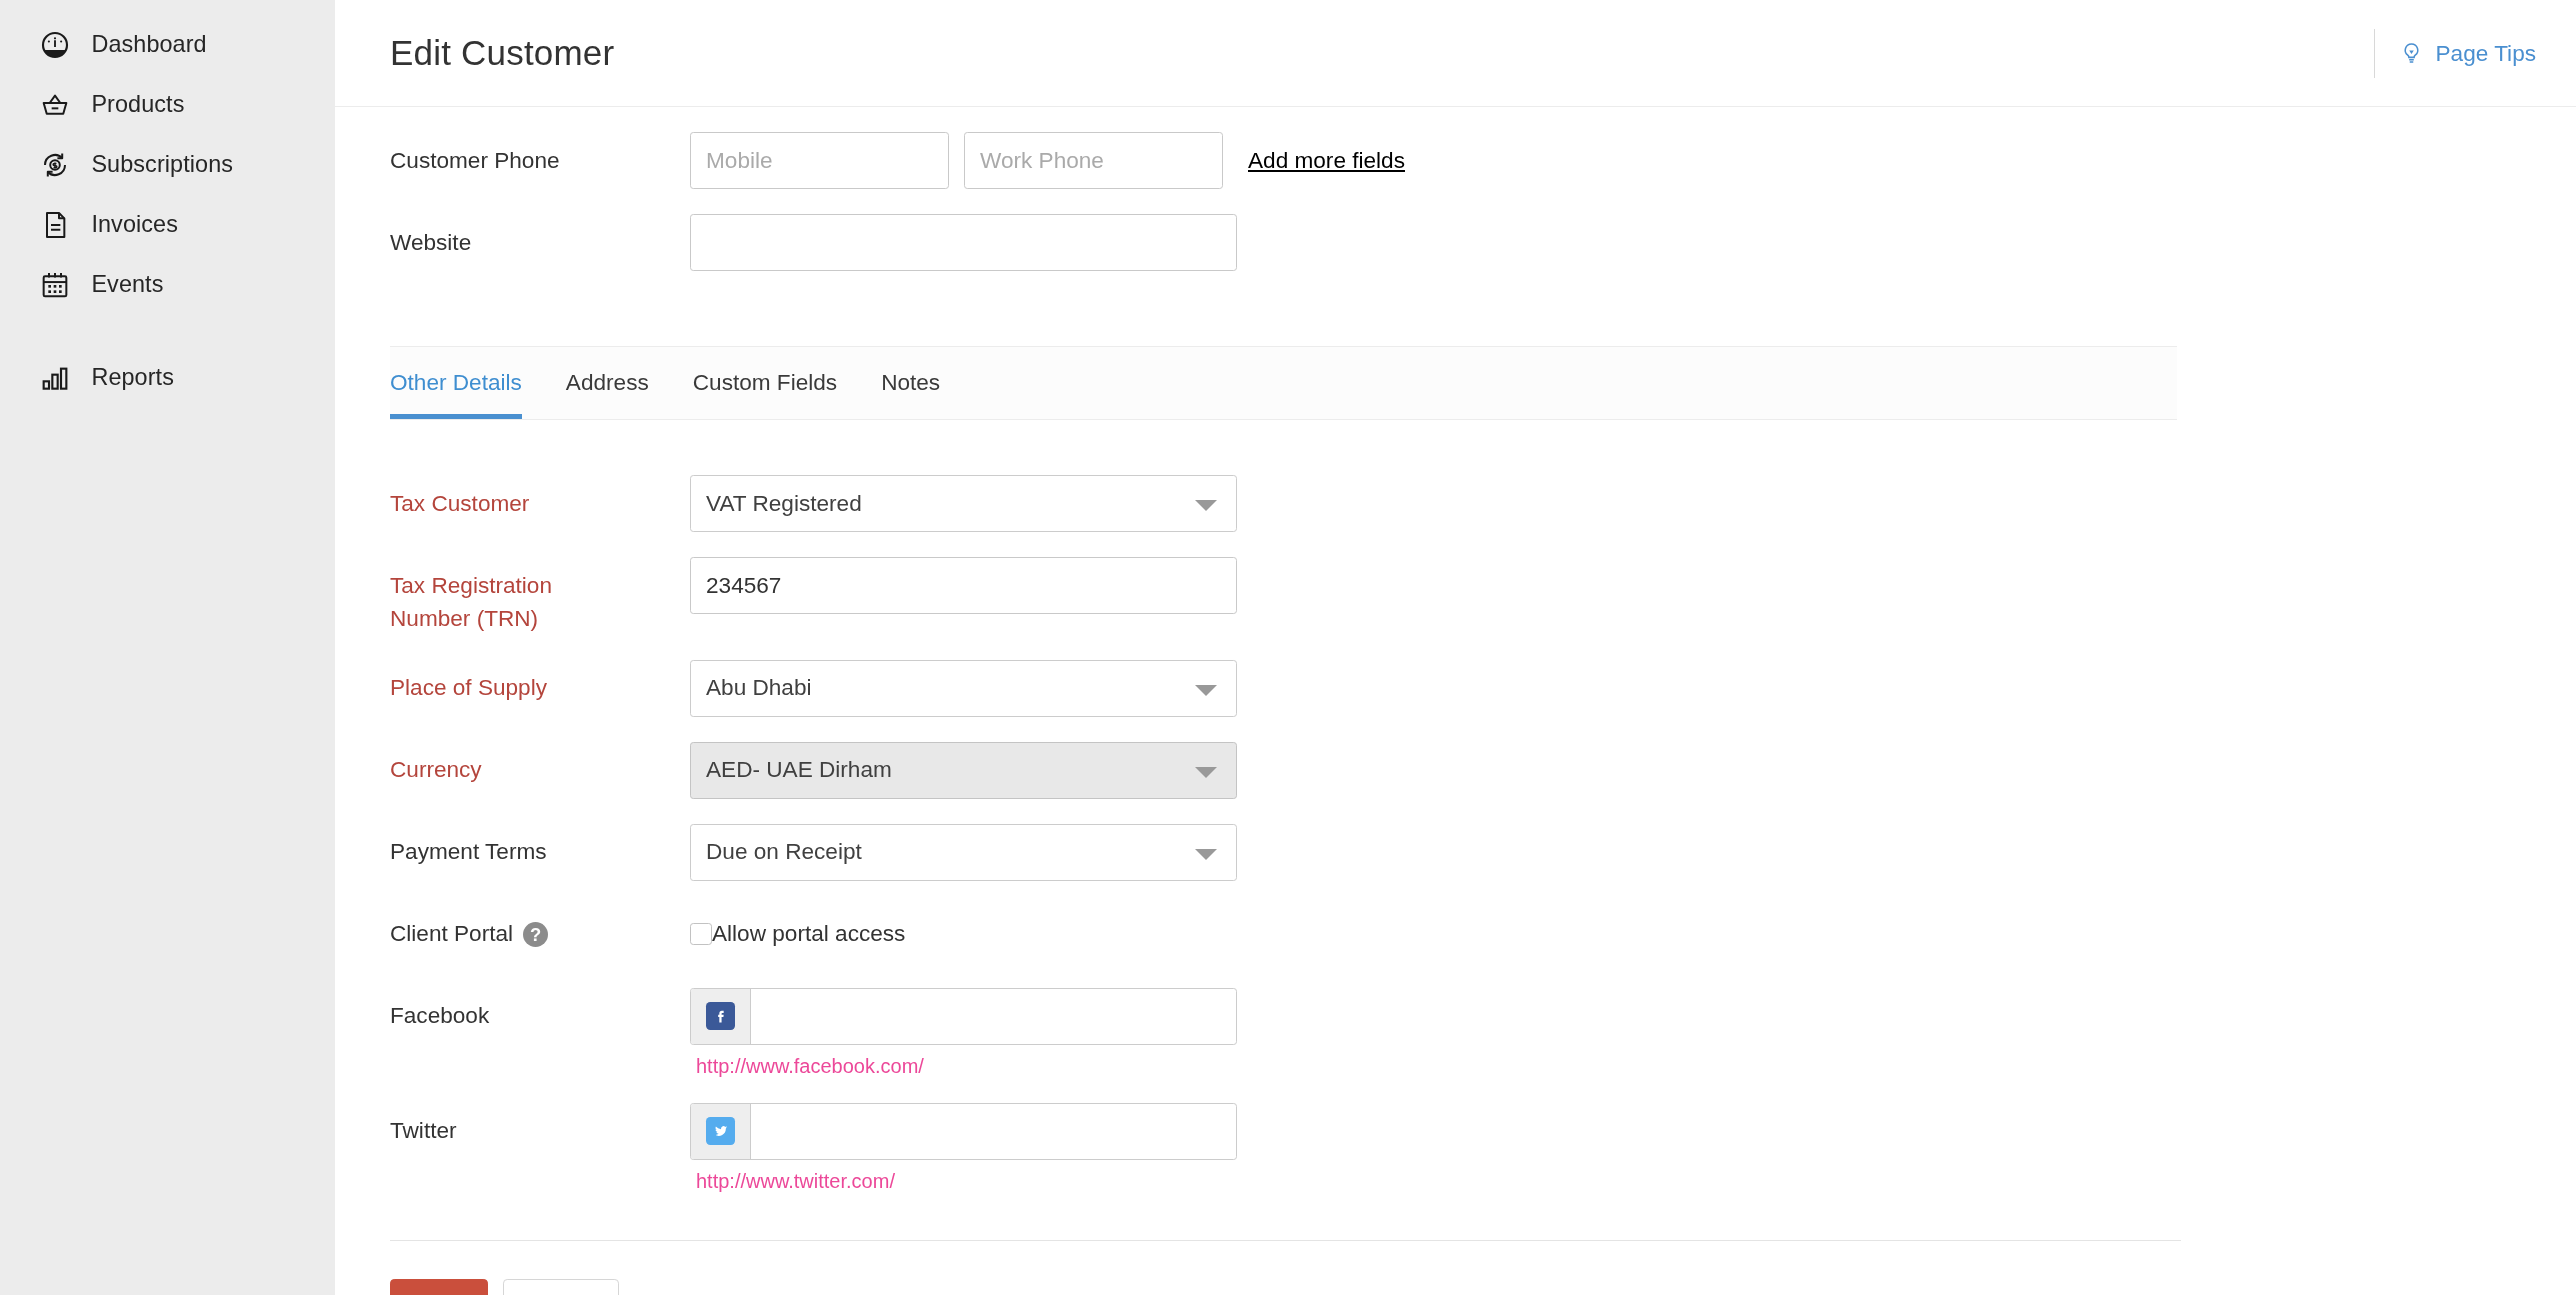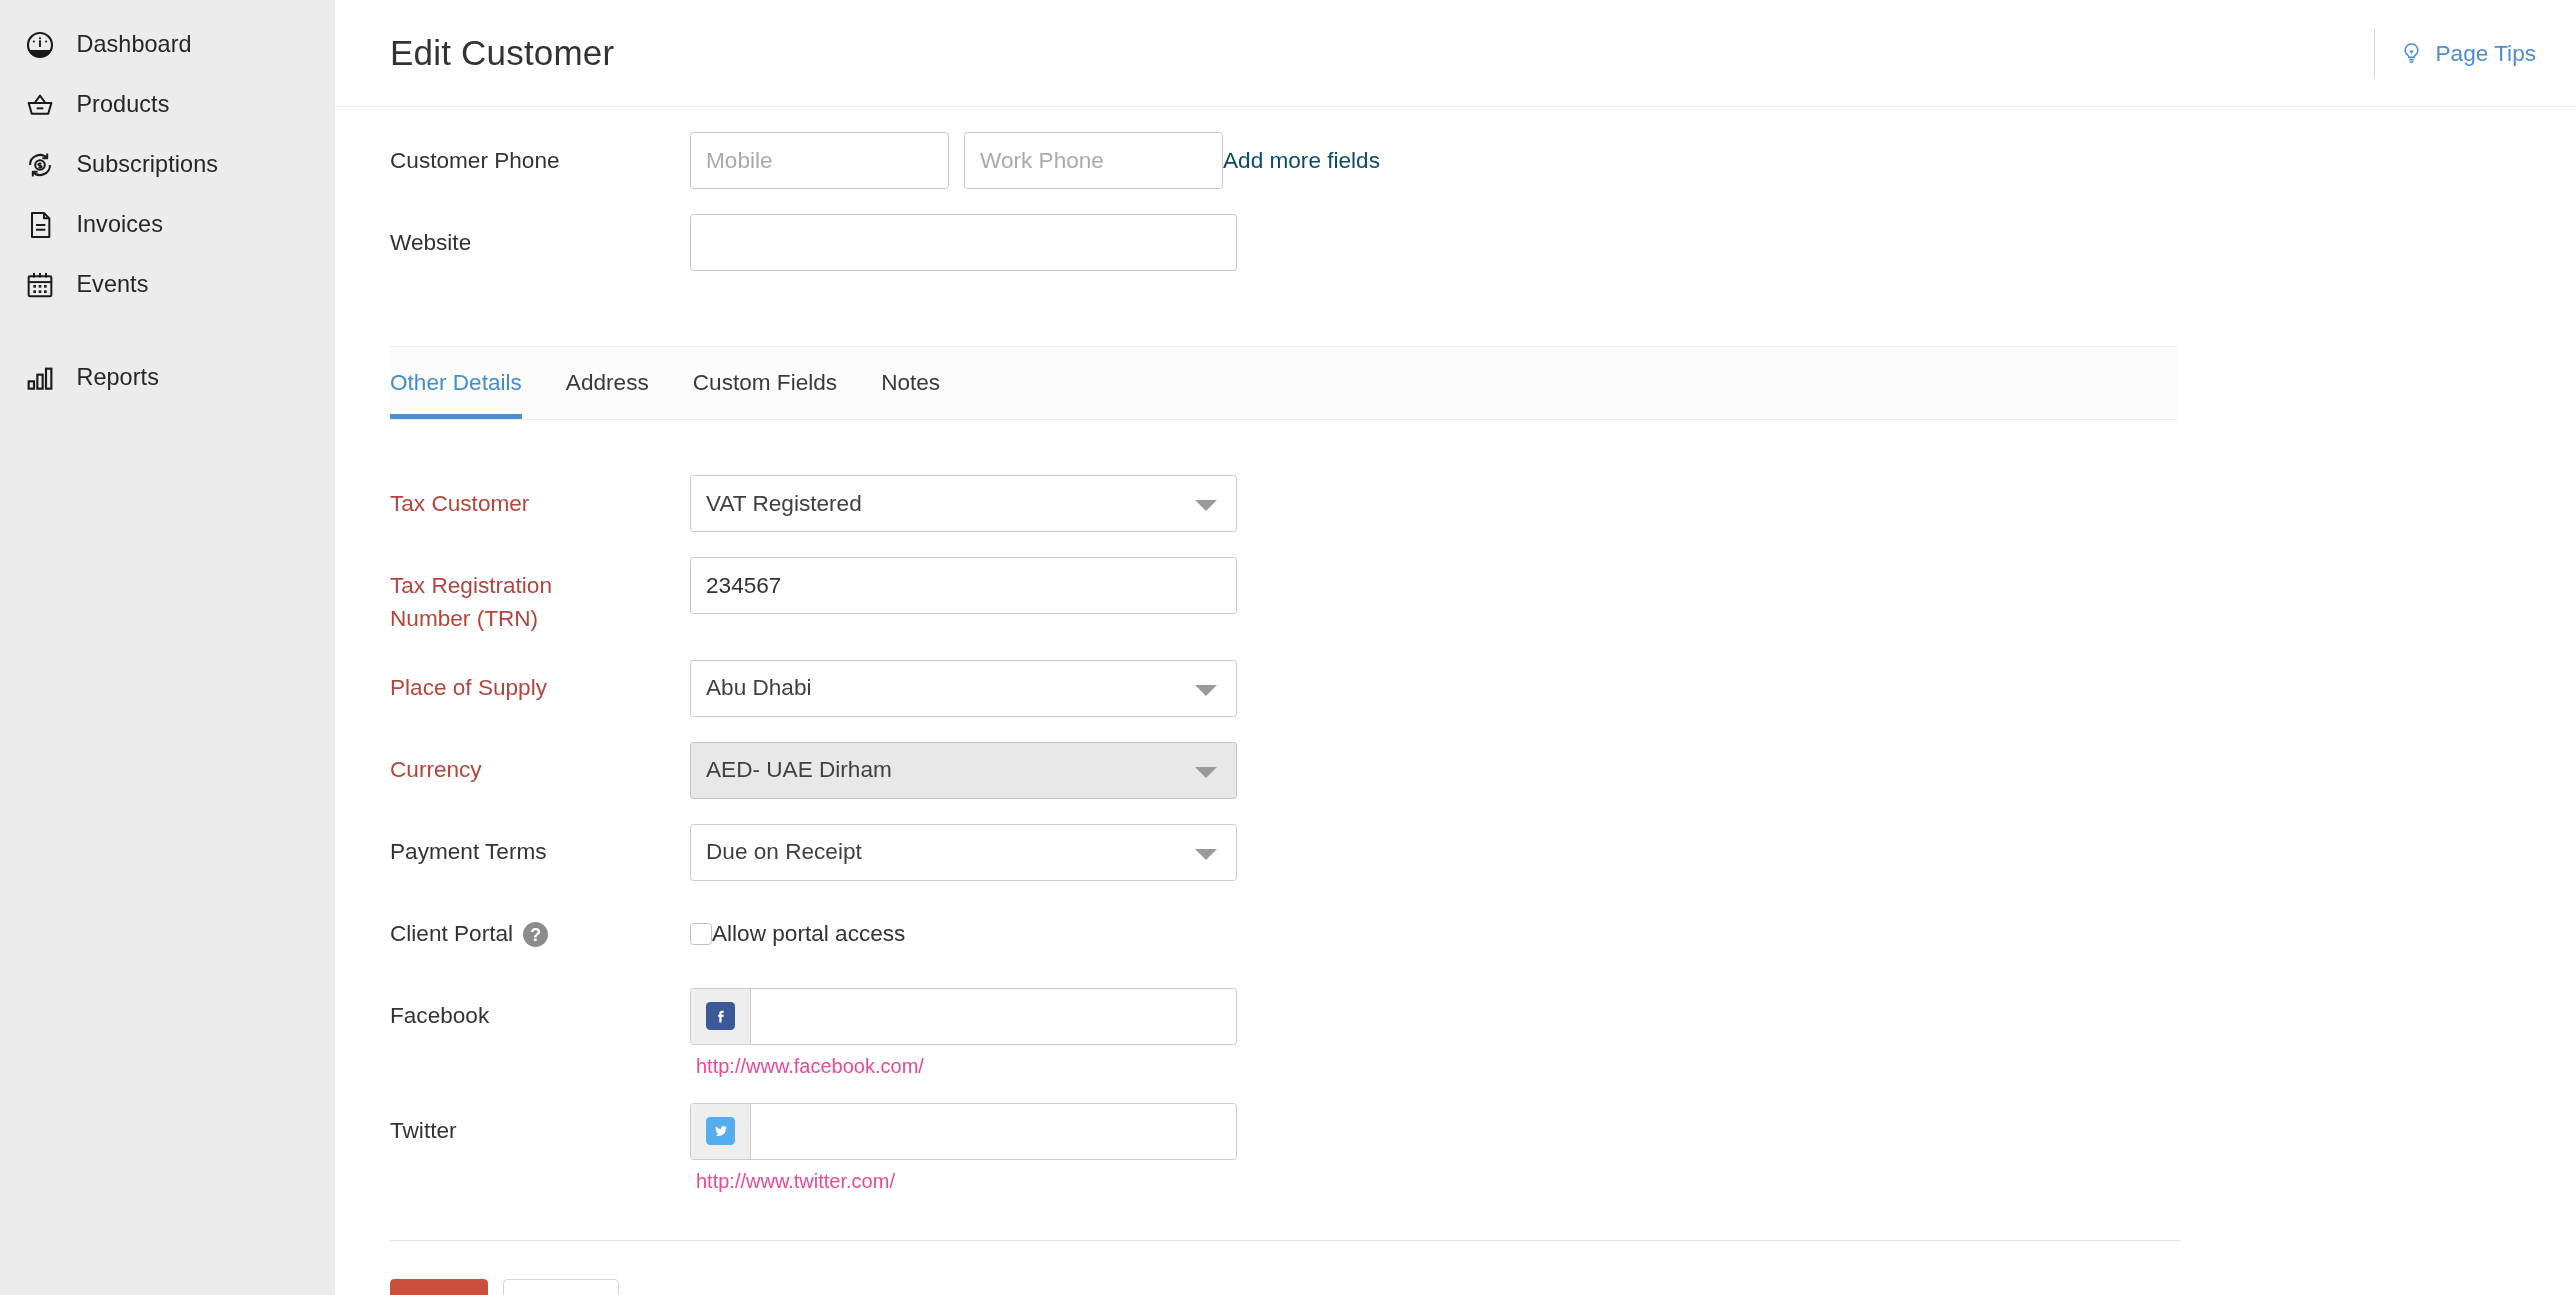--- a/index.html
+++ b/index.html
@@ -20,21 +20,21 @@
     min-width: 335px;
     height: 1296px;
     background: #ececec;
     padding-top: 15px;
   }
   .nav-item {
     position: relative;
     display: flex;
     align-items: center;
     height: 60px;
-    padding-left: 21px;
+    padding-left: 36px;
     cursor: pointer;
     color: #262626;
   }
   .nav-item.active { background: #4a90d0; color: #ffffff; }
   .nav-icon {
     width: 37px;
     min-width: 37px;
     height: 37px;
     display: flex;
     align-items: center;
@@ -121,24 +121,26 @@
     font-size: 22.6px;
     color: #333;
     padding: 0 15px;
     outline: none;
     font-family: "Liberation Sans", sans-serif;
   }
   .finput::placeholder { color: #aaaaaa; }
   .finput.wide { width: 547px; }
 
   .link {
-    color: #0c4a6e;
+    color: #000000;
     font-size: 22.6px;
     cursor: pointer;
     line-height: 57px;
+    margin-left: 25px;
+    text-decoration: underline;
   }
 
   
   .tabbar {
     margin-top: 75px;
     width: 1787px;
     height: 74px;
     background: #fcfcfc;
     border-top: 1.7px solid #ececec;
     border-bottom: 1.7px solid #ececec;

